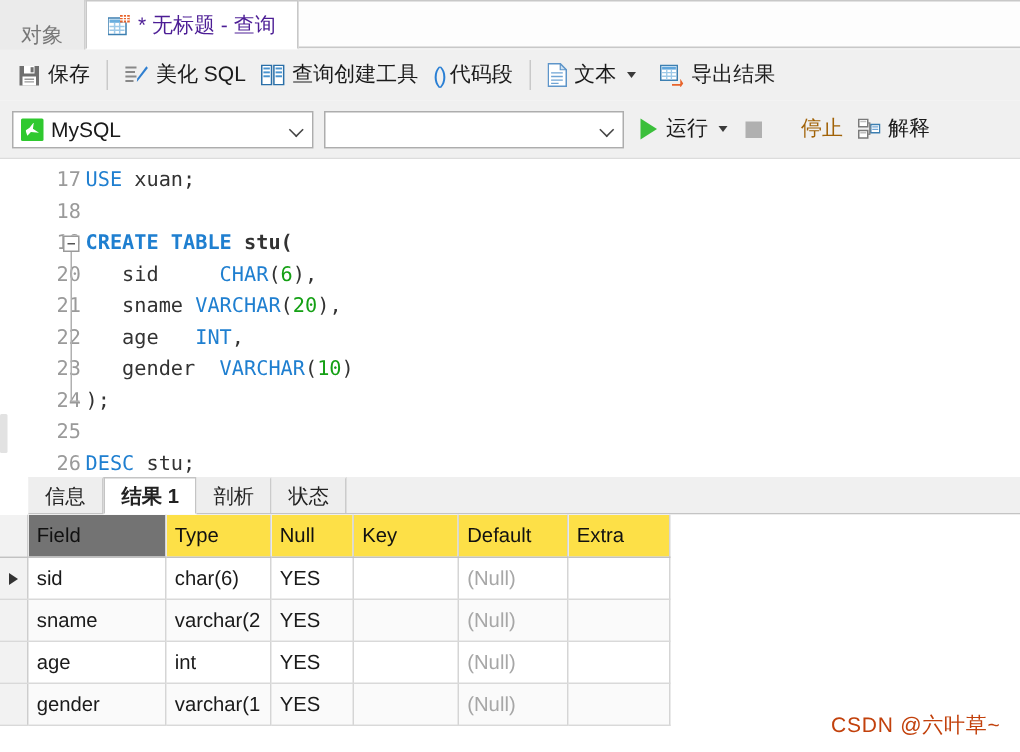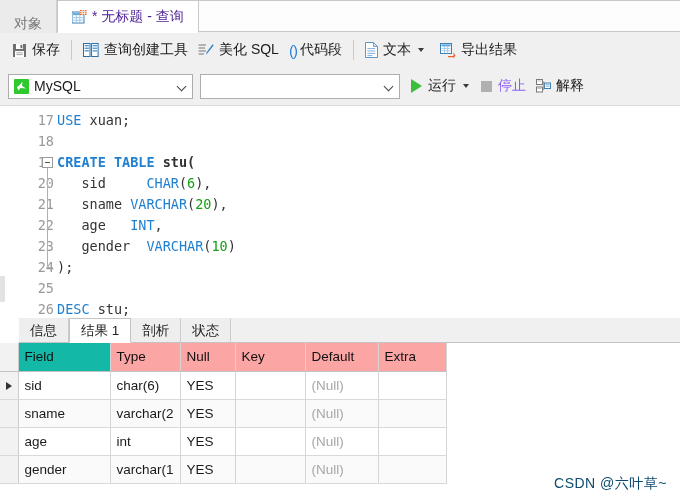--- a/index.html
+++ b/index.html
@@ -120,21 +120,21 @@
   .combo {
     height: 25px;
     background: #ffffff;
     border: 1px solid #adadad;
     box-sizing: border-box;
     display: flex; align-items: center;
     padding: 0 4px 0 5px;
     font-size: 14px;
     position: relative;
   }
-  .combo.db { width: 185px; justify-content: center; }
+  .combo.db { width: 201px; justify-content: center; }
   .combo.conn { width: 200px; margin-left: 7px; }
   .combo .combo-label { flex: 1; white-space: nowrap; }
   .chev {
     width: 11px; height: 11px; flex: none;
     position: relative;
   }
   .chev::before {
     content: "";
     position: absolute;
     left: 1px; top: 2px;
@@ -167,21 +167,21 @@
     border-left: 11px solid #3bbf3b;
     margin-right: 6px;
     flex: none;
   }
   .stop-sq {
     width: 11px; height: 11px;
     background: #b0b0b0;
     margin-right: 6px;
     flex: none;
   }
-  .dim { color: #8b5cf6; }
+  .dim { color: #a16207; gap: 20px; }
 
   
   .editor {
     position: absolute; left: 0; top: 105px;
     width: 680px; height: 213px;
     background: #ffffff;
     border-top: 1px solid #dcdcdc;
     box-sizing: border-box;
     overflow: hidden;
   }
@@ -262,21 +262,21 @@
     background: #eeeeee;
     border-right: 1px solid #cbcbcb;
     border-top: 1px solid #eeeeee;
   }
   .rtab.active {
     background: #ffffff;
     border: 1px solid #c4c4c4;
     border-bottom: 1px solid #ffffff;
     height: 25px;
     margin-bottom: -1px;
-    font-weight: normal;
+    font-weight: bold;
   }
 
   
   .grid {
     position: absolute; left: 0; top: 343px;
     width: 680px; height: 158px;
     background: #ffffff;
     overflow: hidden;
   }
   table.rg {
@@ -290,25 +290,25 @@
     height: 28px;
     padding: 0 0 0 6px;
     text-align: left;
     font-weight: normal;
     overflow: hidden;
     white-space: nowrap;
     box-sizing: border-box;
     vertical-align: middle;
   }
   table.rg th {
-    background: #fca5a5;
+    background: #fde047;
     border-bottom: 1px solid #c2c2c2;
     color: #111;
   }
-  table.rg th.sel { background: #14b8a6; }
+  table.rg th.sel { background: #737373; }
   table.rg td.rowhdr, table.rg th.rowhdr {
     background: #f2f2f2;
     padding: 0;
     text-align: center;
     border-right: 1px solid #cdcdcd;
   }
   tr.alt td { background: #fafafa; }
   tr.alt td.rowhdr { background: #f2f2f2; }
   .nullv { color: #a7a7a7; }
   .rowarrow {
@@ -316,21 +316,21 @@
     width: 0; height: 0;
     border-top: 4.5px solid transparent;
     border-bottom: 4.5px solid transparent;
     border-left: 6px solid #333;
   }
 
   
   .watermark {
     position: absolute;
     right: 13px; bottom: 8px;
-    color: #0c4a6e;
+    color: #c2410c;
     font-size: 14px;
     letter-spacing: 0.5px;
   }
   .paren { color: #2a7fd4; font-size: 15px; margin-right: 3px; letter-spacing: -1px; }
 </style>
 </head>
 <body>
 
 <div id="app">
 
@@ -374,45 +374,45 @@
           <line x1="4.3" y1="11.6" x2="10.7" y2="11.6" stroke="#9a9a9a" stroke-width="0.9"></line>
         </svg>
       </span>
       <span>保存</span>
     </div>
 
     <div class="tsep"></div>
 
     <div class="tbtn">
       <span class="glyph">
+        <svg width="16" height="15" viewBox="0 0 16 15">
+          <line x1="0.6" y1="2" x2="8" y2="2" stroke="#888" stroke-width="1.2"></line>
+          <line x1="0.6" y1="5" x2="7" y2="5" stroke="#888" stroke-width="1.2"></line>
+          <line x1="0.6" y1="8" x2="8" y2="8" stroke="#888" stroke-width="1.2"></line>
+          <line x1="0.6" y1="11" x2="6" y2="11" stroke="#888" stroke-width="1.2"></line>
+          <path d="M14.6 1.2 L15.6 2.4 L9.6 10 L8.2 11.6 L8.5 9.4 Z" fill="#2f7fd0"></path>
+        </svg>
+      </span>
+      <span>美化 SQL</span>
+    </div>
+
+    <div class="tbtn">
+      <span class="glyph">
         <svg width="16" height="14" viewBox="0 0 16 14">
           <rect x="0.5" y="0.5" width="6.5" height="13" fill="#ffffff" stroke="#2a6fa8" stroke-width="1"></rect>
           <rect x="1.6" y="2" width="4.3" height="1.3" fill="#4a94cf"></rect>
           <rect x="1.6" y="4.6" width="4.3" height="1.3" fill="#4a94cf"></rect>
           <rect x="1.6" y="7.2" width="4.3" height="1.3" fill="#4a94cf"></rect>
           <rect x="8.6" y="0.5" width="6.5" height="13" fill="#ffffff" stroke="#2a6fa8" stroke-width="1"></rect>
           <rect x="9.7" y="2" width="4.3" height="1.3" fill="#4a94cf"></rect>
           <rect x="9.7" y="4.6" width="4.3" height="1.3" fill="#4a94cf"></rect>
           <rect x="9.7" y="7.2" width="4.3" height="1.3" fill="#4a94cf"></rect>
         </svg>
       </span>
       <span>查询创建工具</span>
-    </div>
-
-    <div class="tbtn">
-      <span class="glyph">
-        <svg width="16" height="15" viewBox="0 0 16 15">
-          <line x1="0.6" y1="2" x2="8" y2="2" stroke="#888" stroke-width="1.2"></line>
-          <line x1="0.6" y1="5" x2="7" y2="5" stroke="#888" stroke-width="1.2"></line>
-          <line x1="0.6" y1="8" x2="8" y2="8" stroke="#888" stroke-width="1.2"></line>
-          <line x1="0.6" y1="11" x2="6" y2="11" stroke="#888" stroke-width="1.2"></line>
-          <path d="M14.6 1.2 L15.6 2.4 L9.6 10 L8.2 11.6 L8.5 9.4 Z" fill="#2f7fd0"></path>
-        </svg>
-      </span>
-      <span>美化 SQL</span>
     </div>
 
     <div class="tbtn">
       <span class="paren">()</span>
       <span>代码段</span>
     </div>
 
     <div class="tsep"></div>
 
     <div class="tbtn">

